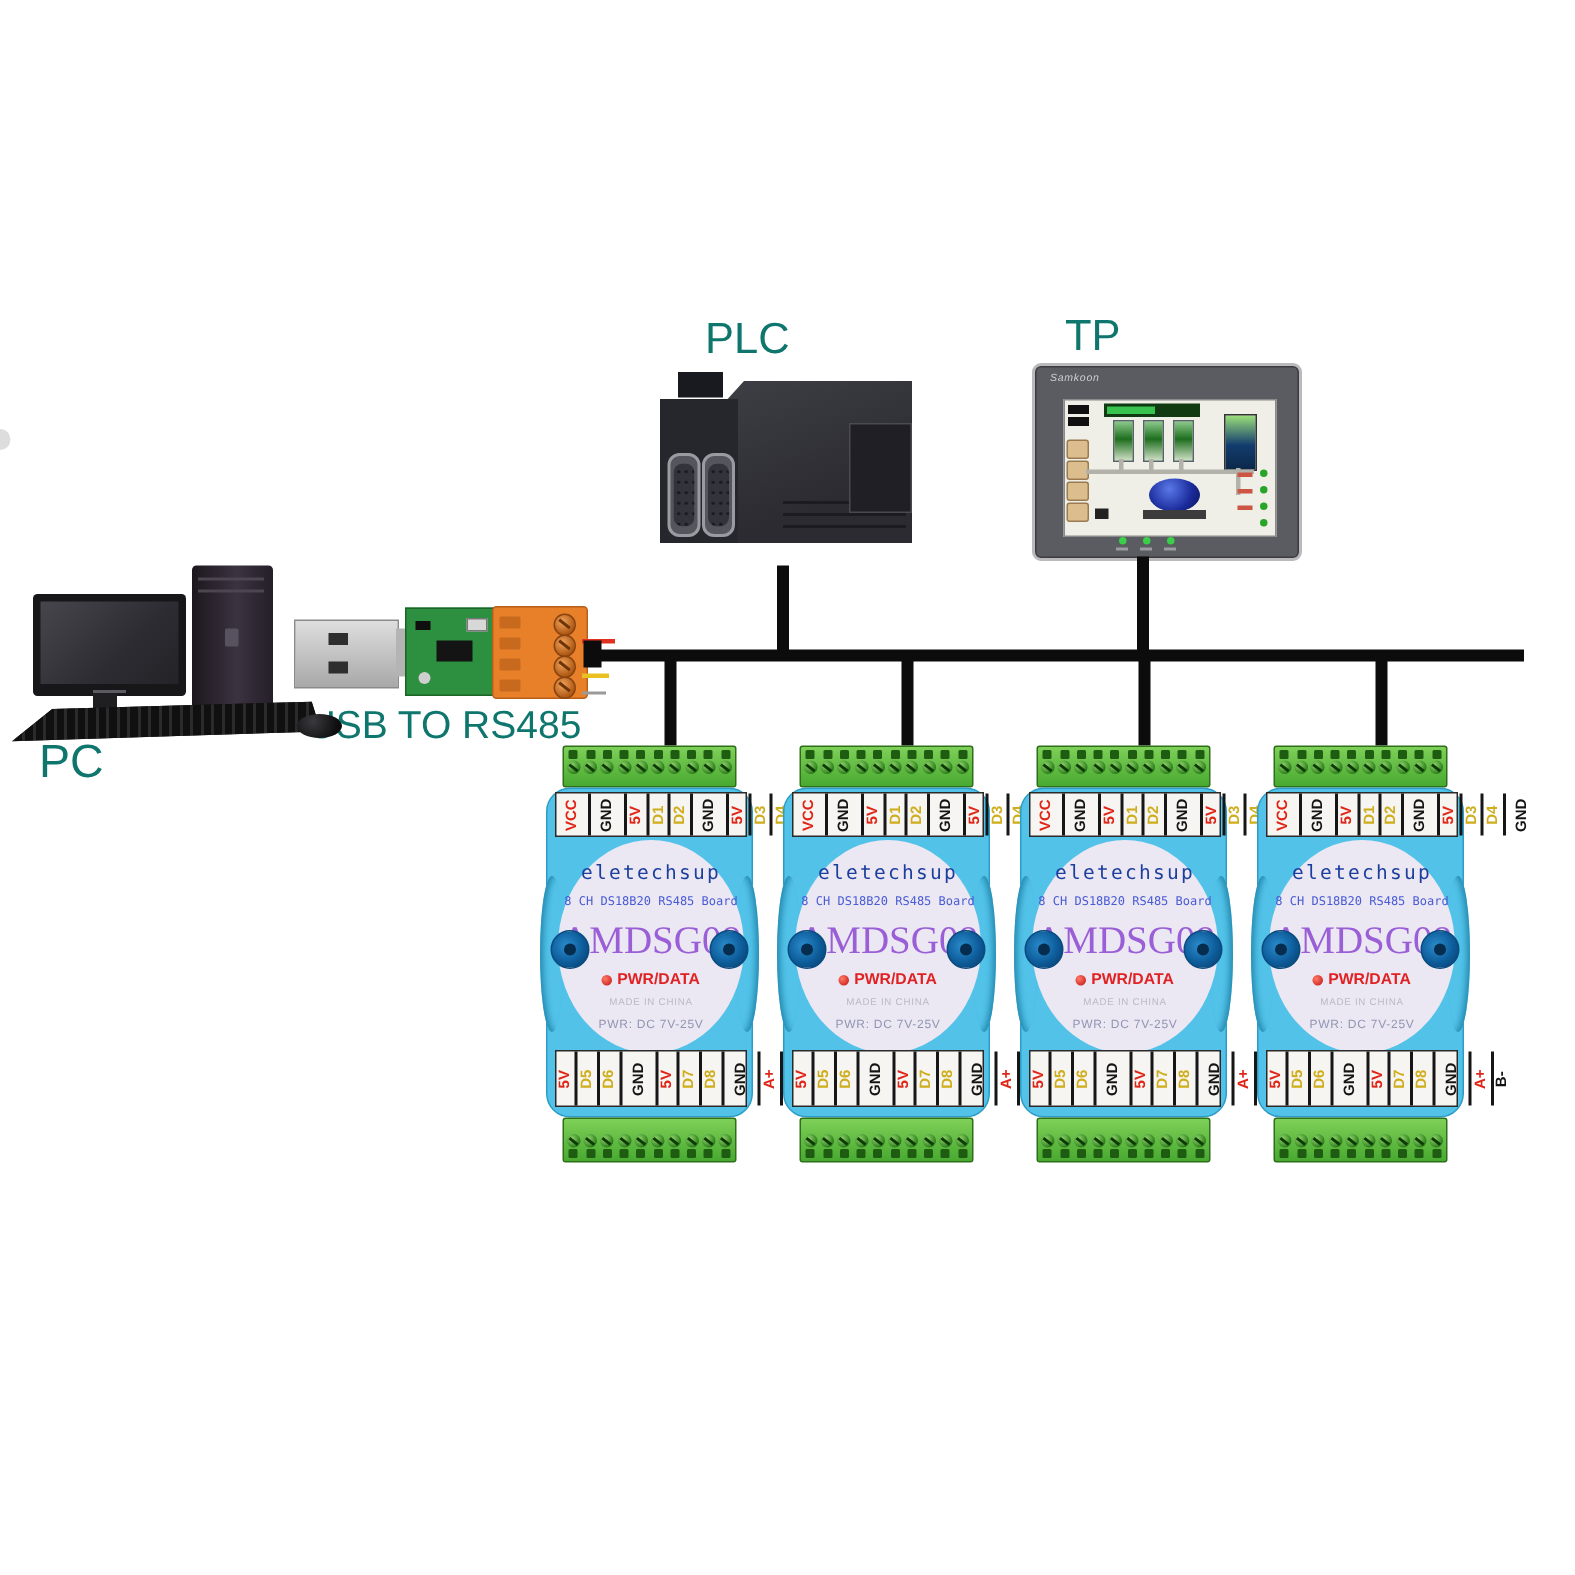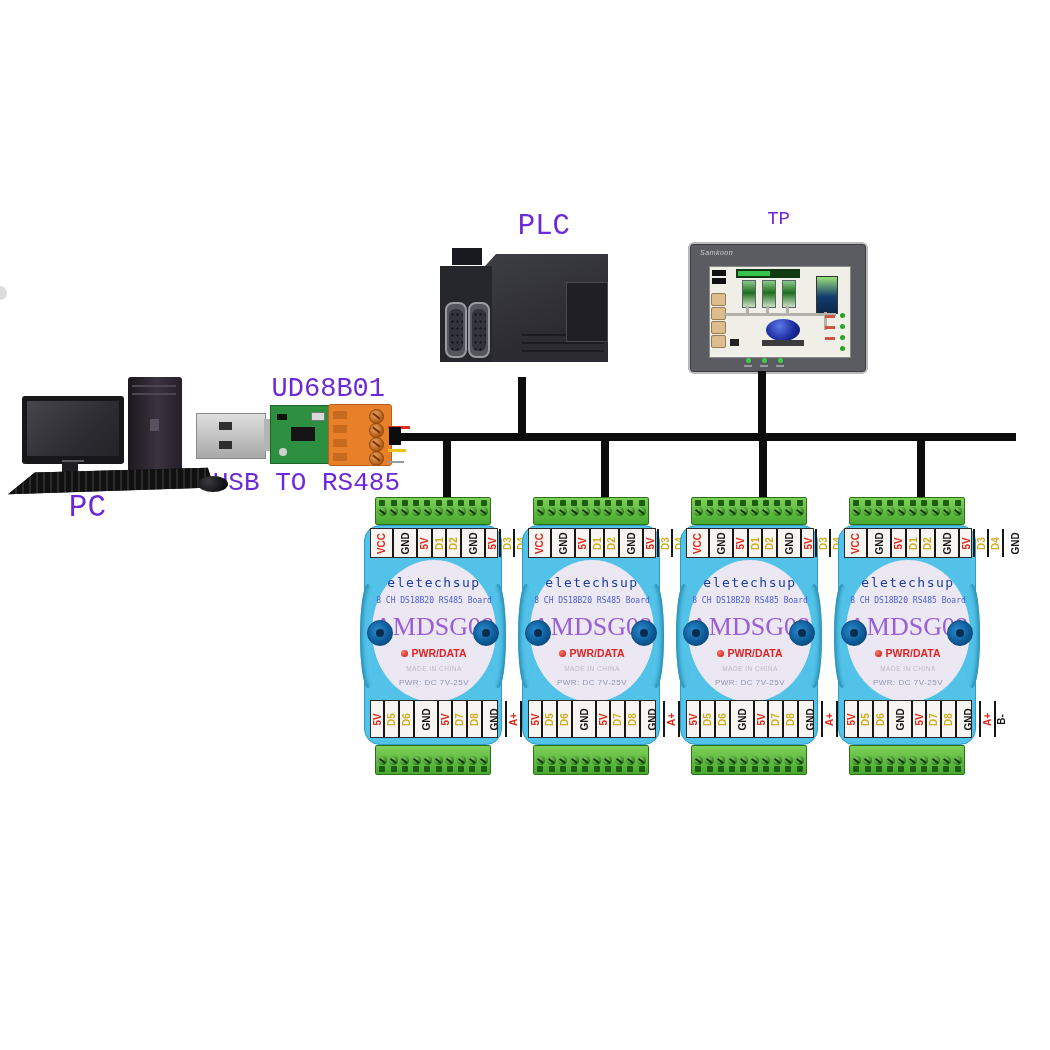--- a/index.html
+++ b/index.html
@@ -1,19 +1,19 @@
 <!DOCTYPE html>
 <html><head>
 <meta charset="utf-8">
 <style>
   html,body{margin:0;padding:0;background:#fff;}
   #stage{position:relative;width:1050px;height:1050px;background:#ffffff;overflow:hidden;
          font-family:"Liberation Sans",sans-serif;}
   .abs{position:absolute;}
-  .biglabel{position:absolute;color:#6d28d9;text-align:right;font-family:Liberation Mono, monospace;}
+  .biglabel{position:absolute;color:#0f766e;text-align:left;font-family:Liberation Sans, sans-serif;}
 
   
   .wire{position:absolute;background:#0c0c0c;}
 
   
   .monitor{left:22px;top:396px;width:102px;height:68px;background:#17171a;border-radius:3px;}
   .monitor .scr{position:absolute;left:5px;top:5px;right:5px;bottom:8px;
     background:linear-gradient(135deg,#46464c,#2c2c32 60%,#232328);}
   .monitor .logo{position:absolute;left:40px;bottom:2px;width:22px;height:2px;background:#5c5c60;}
   .mon-neck{left:62px;top:462px;width:16px;height:14px;background:#1f1f22;}
@@ -126,23 +126,22 @@
   .shole.left{left:2px;} .shole.right{right:2px;}
 
   .edge-artifact{left:0;top:286px;width:7px;height:14px;background:#cfcfcf;border-radius:0 7px 7px 0;opacity:.7;}
 </style>
 </head>
 <body>
 
 <div id="stage">
 
   <div class="biglabel" style="left:470px;top:210px;width:100px;font-size:29px;">PLC</div>
-  <div class="biglabel" style="left:710px;top:208px;width:80px;font-size:19px;">TP</div>
+  <div class="biglabel" style="left:710px;top:208px;width:80px;font-size:29px;">TP</div>
   <div class="biglabel" style="left:26px;top:490px;width:80px;font-size:31px;">PC</div>
-  <div class="biglabel" style="left:215px;top:374px;width:170px;font-size:27px;">UD68B01</div>
   <div class="biglabel" style="left:205px;top:468px;width:195px;font-size:26px;">USB TO RS485</div>
 
   <div class="abs monitor">
     <div class="scr"></div>
     <div class="logo"></div>
   </div>
   <div class="abs mon-neck"></div>
   <div class="abs mon-base"></div>
   <div class="abs tower">
     <div class="l1"></div>

